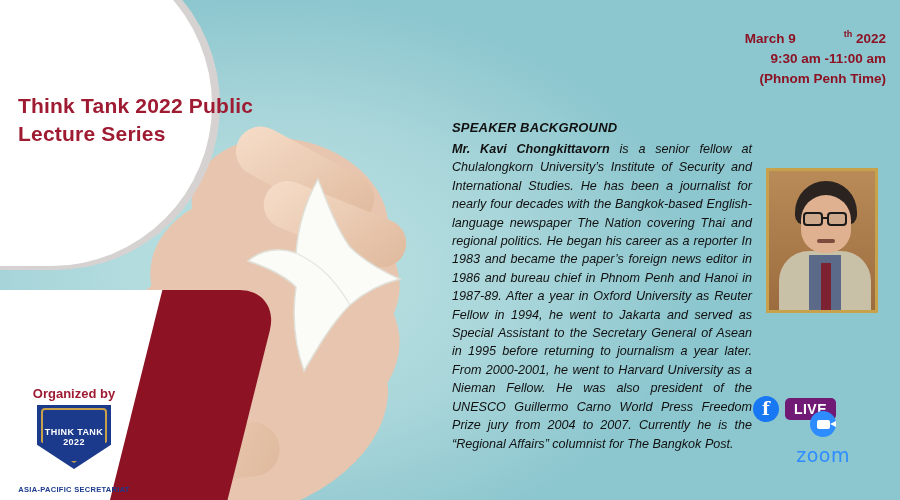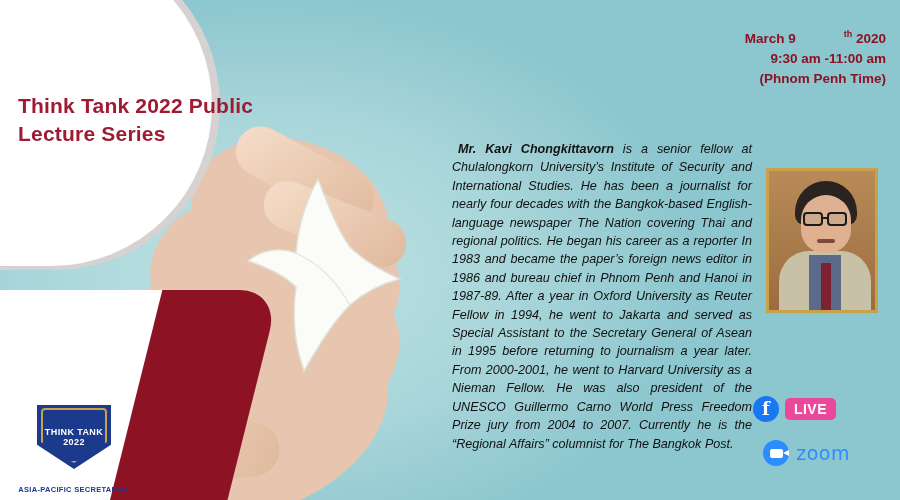--- a/index.html
+++ b/index.html
@@ -166,21 +166,21 @@
     position: absolute;
     left: 452px; top: 140px;
     width: 300px;
     color: #111;
     font-size: 12.6px;
     line-height: 18.4px;
     font-style: italic;
     text-align: justify;
     font-family: "Liberation Sans", sans-serif;
   }
-  .speaker-body b { font-weight: 700; margin-left: 6px; }
+  .speaker-body b { font-weight: 700; }
   
   .portrait-frame {
     position: absolute;
     right: 22px; top: 168px;
     width: 112px; height: 145px;
     border: 3px solid #c8a24a;
     background: #b8864f;
     overflow: hidden;
   }
   .portrait-bg { position: absolute; inset: 0; background: linear-gradient(180deg,#b98b58 0%, #9c6c3e 100%); }
@@ -200,29 +200,29 @@
     display: flex; align-items: center; gap: 6px;
   }
   .fb-circle {
     width: 26px; height: 26px; border-radius: 50%;
     background: #1877f2; color: #fff;
     display: flex; align-items: center; justify-content: center;
     font-family: "DejaVu Serif", serif; font-weight: 700; font-size: 18px;
     line-height: 1;
   }
   .live-pill {
-    background: #ec4899; color: #fff;
+    background: #701a75; color: #fff;
     font-size: 14px; font-weight: 700; letter-spacing: .5px;
     padding: 3px 9px; border-radius: 5px;
   }
   
   .zoom-badge {
     position: absolute;
     right: 50px; bottom: 34px;
-    display: flex; align-items: center; gap: 7px;
+    display: flex; align-items: center; gap: 7px; flex-direction: column;
   }
   .zoom-circle {
     width: 26px; height: 26px; border-radius: 50%;
     background: #2d8cff;
     display: flex; align-items: center; justify-content: center;
   }
   .zoom-cam {
     width: 13px; height: 9px; background: #fff; border-radius: 2px; position: relative;
   }
   .zoom-cam::after {
@@ -261,38 +261,40 @@
     </svg>
   </div>
 
   <div class="left-panel"></div>
   <div class="left-panel-inner"></div>
   <div class="series-title">Think Tank 2022 Public Lecture Series</div>
 
   <div class="maroon-band"></div>
   <div class="maroon-band2"></div>
   <div class="org-block">
+    <div class="org-label">Organized by</div>
     <div class="tt-logo">
       <div class="shield">
         <span>THINK TANK 2022</span>
       </div>
       <div class="ring"></div>
     </div>
     <div class="org-sub">ASIA-PACIFIC SECRETARIAT</div>
   </div>
 
 
   <div class="date-block">
     <div>
-      <span>March 9</span><sup>th</sup><span> 2020</span>
+      <span>March 9</span><sup>th</sup><span> 2022</span>
     </div>
     <div>9:30 am -11:00 am</div>
     <div>(Phnom Penh Time)</div>
   </div>
 
+  <div class="speaker-heading">SPEAKER BACKGROUND</div>
   <div class="speaker-body"><b>Mr. Kavi Chongkittavorn</b><span> is a senior fellow at Chulalongkorn University’s Institute of Security and International Studies. He has been a journalist for nearly four decades with the Bangkok-based English-language newspaper The Nation covering Thai and regional politics. He began his career as a reporter In 1983 and became the paper’s foreign news editor in 1986 and bureau chief in Phnom Penh and Hanoi in 1987-89. After a year in Oxford University as Reuter Fellow in 1994, he went to Jakarta and served as Special Assistant to the Secretary General of Asean in 1995 before returning to journalism a year later. From 2000-2001, he went to Harvard University as a Nieman Fellow. He was also president of the UNESCO Guillermo Carno World Press Freedom Prize jury from 2004 to 2007. Currently he is the “Regional Affairs” columnist for The Bangkok Post.</span></div>
 
   <div class="portrait-frame">
     <div class="portrait-bg"></div>
     <div class="p-body"></div>
     <div class="p-shirt"></div>
     <div class="p-tie"></div>
     <div class="p-hair"></div>
     <div class="p-face"></div>
     <div class="p-glass-l"></div>

